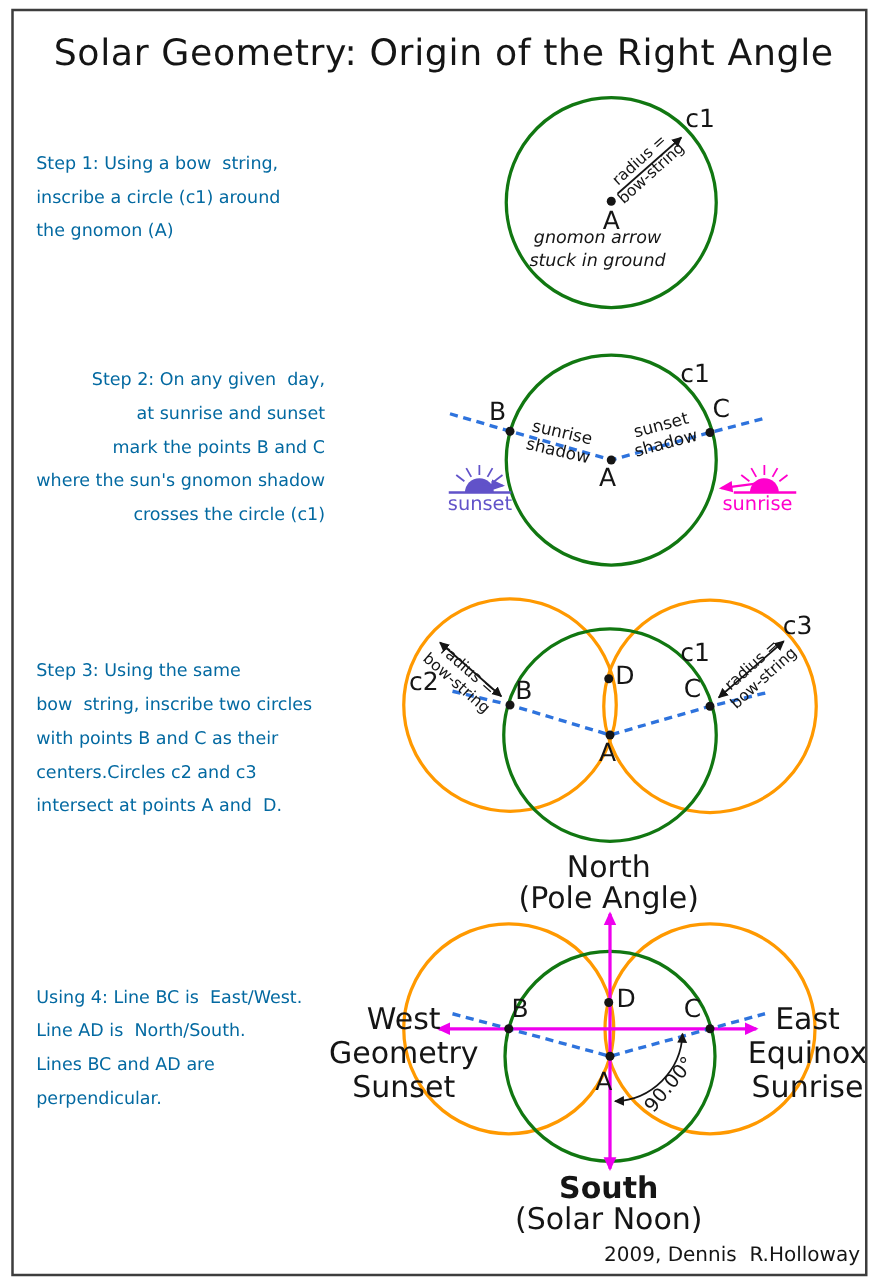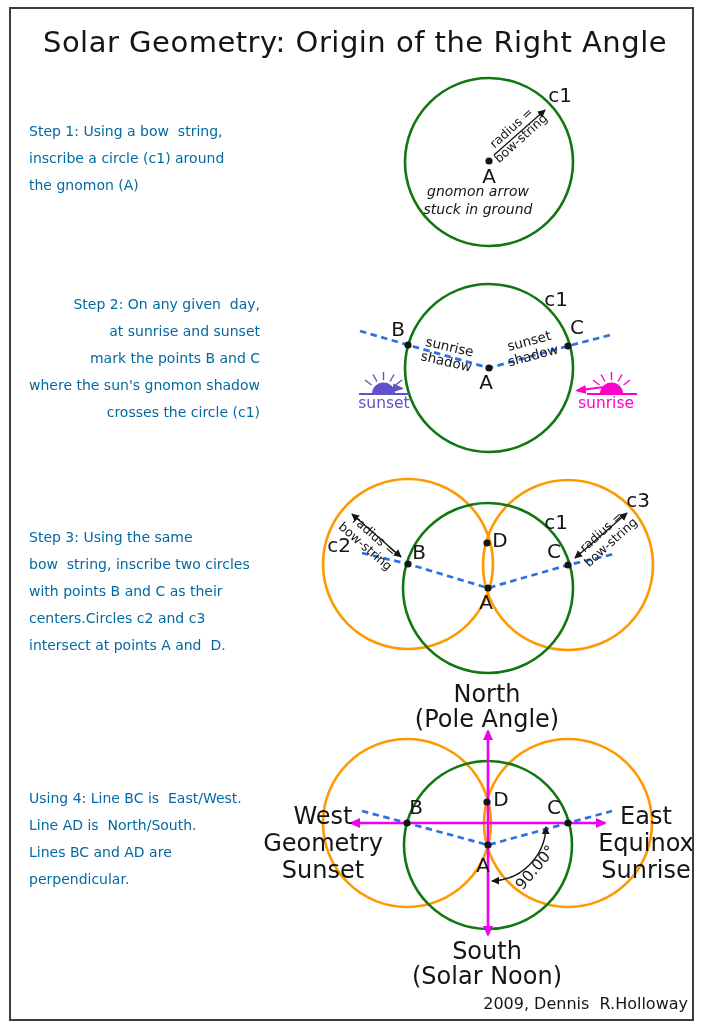--- a/index.html
+++ b/index.html
@@ -166,21 +166,21 @@
   <div class="lbl pt" style="left:554px;top:551px;">C</div>
   <div class="lbl pt" style="left:500px;top:540px;">D</div>
   <div class="lbl pt" style="left:486px;top:602px;">A</div>
   <div class="lbl small rot-p42" style="left:370px;top:541px;">radius =
 bow-string</div>
   <div class="lbl small rot-m42" style="left:606px;top:537px;">radius =
 bow-string</div>
 
   <div class="lbl compass" style="left:487px;top:694px;">North</div>
   <div class="lbl compass" style="left:487px;top:719px;">(Pole Angle)</div>
-  <div class="lbl compass" style="left:487px;top:951px;">South</div>
+  <div class="lbl compass" style="left:487px;top:951px;font-weight:bold;">South</div>
   <div class="lbl compass" style="left:487px;top:976px;">(Solar Noon)</div>
   <div class="lbl compass" style="left:323px;top:843px;">West
 Geometry
 Sunset</div>
   <div class="lbl compass" style="left:646px;top:843px;">East
 Equinox
 Sunrise</div>
   <div class="lbl pt" style="left:416px;top:807px;">B</div>
   <div class="lbl pt" style="left:554px;top:807px;">C</div>
   <div class="lbl pt" style="left:501px;top:799px;">D</div>

